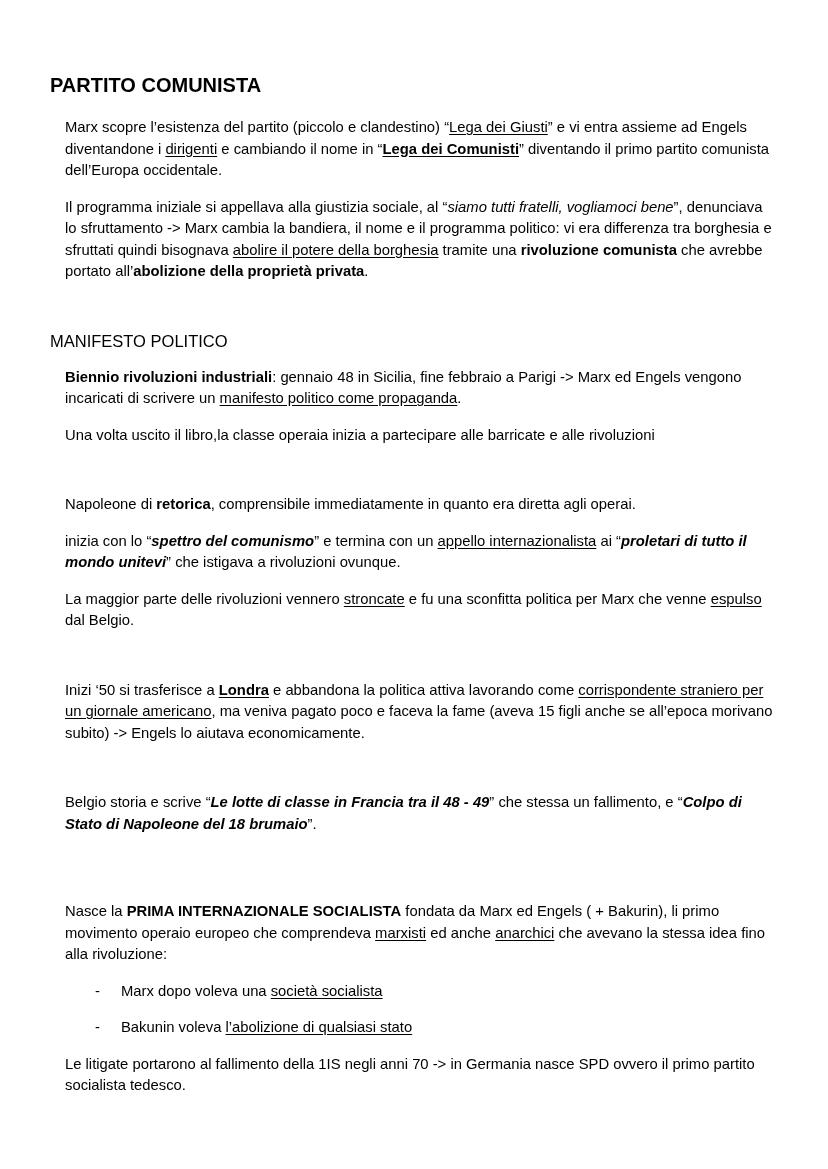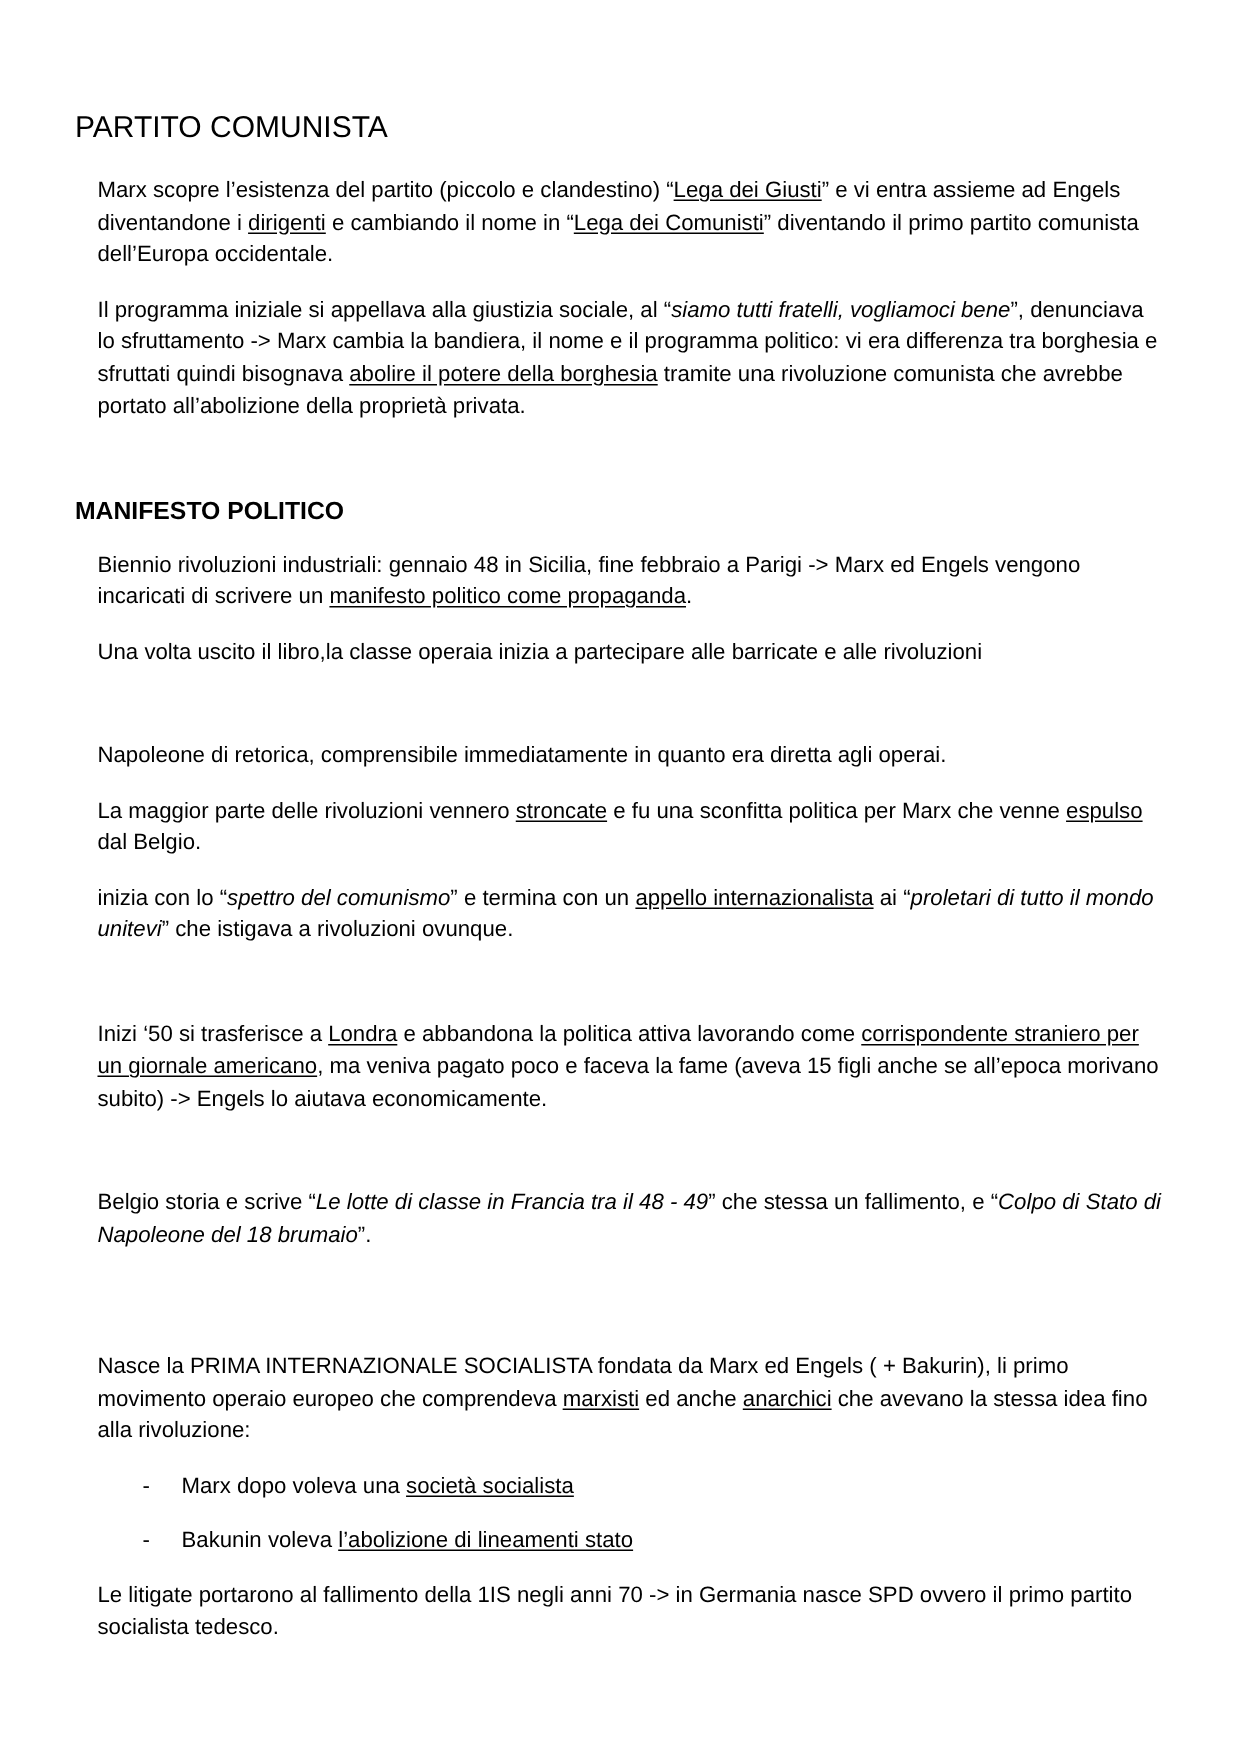--- a/index.html
+++ b/index.html
@@ -26,28 +26,28 @@
   }
   .content h1 {
     font-size: 20px;
     line-height: 23px;
     font-weight: bold;
     margin: 0 0 20px 0;
   }
   .content h2 {
     font-size: 16.5px;
     line-height: 21px;
-    font-weight: 700;
+    font-weight: 400;
     margin: 15px 0 10px 0;
   }
   .content p {
     margin: 15px;
   }
   .gap { height: 18px; }
-  .r-b { font-weight: normal; }
+  .r-b { font-weight: bold; }
   .r-i { font-style: italic; }
   .r-u { text-decoration: underline; text-underline-offset: 2px; }
   .li {
     position: relative;
     padding-left: 56px;
   }
   .li .marker {
     position: absolute;
     left: 30px;
     top: 0;
@@ -60,26 +60,26 @@
   <div class="content">
       <h1 class="block"><span class="run r-b">PARTITO COMUNISTA</span></h1>
       <p class="block"><span class="run">Marx scopre l’esistenza del partito (piccolo e clandestino) “</span><span class="run r-u">Lega dei Giusti</span><span class="run">” e vi entra assieme ad Engels diventandone i </span><span class="run r-u">dirigenti</span><span class="run"> e cambiando il nome in “</span><span class="run r-b r-u">Lega dei Comunisti</span><span class="run">” diventando il primo partito comunista dell’Europa occidentale.</span></p>
       <p class="block"><span class="run">Il programma iniziale si appellava alla giustizia sociale, al “</span><span class="run r-i">siamo tutti fratelli, vogliamoci bene</span><span class="run">”, denunciava lo sfruttamento -&gt; Marx cambia la bandiera, il nome e il programma politico: vi era differenza tra borghesia e sfruttati quindi bisognava </span><span class="run r-u">abolire il potere della borghesia</span><span class="run"> tramite una </span><span class="run r-b">rivoluzione comunista</span><span class="run"> che avrebbe portato all’</span><span class="run r-b">abolizione della proprietà privata</span><span class="run">.</span></p>
       <div class="gap"></div>
       <h2 class="block"><span class="run">MANIFESTO POLITICO</span></h2>
       <p class="block"><span class="run r-b">Biennio rivoluzioni industriali</span><span class="run">: gennaio 48 in Sicilia, fine febbraio a Parigi -&gt; Marx ed Engels vengono incaricati di scrivere un </span><span class="run r-u">manifesto politico come propaganda</span><span class="run">.</span></p>
       <p class="block"><span class="run">Una volta uscito il libro,la classe operaia inizia a partecipare alle barricate e alle rivoluzioni</span></p>
       <div class="gap"></div>
       <p class="block"><span class="run">Napoleone di </span><span class="run r-b">retorica</span><span class="run">, comprensibile immediatamente in quanto era diretta agli operai.</span></p>
+      <p class="block"><span class="run">inizia con lo “</span><span class="run r-b r-i">spettro del comunismo</span><span class="run">” e termina con un </span><span class="run r-u">appello internazionalista</span><span class="run"> ai “</span><span class="run r-b r-i">proletari di tutto il mondo unitevi</span><span class="run">” che istigava a rivoluzioni ovunque.</span></p>
       <p class="block"><span class="run">La maggior parte delle rivoluzioni vennero </span><span class="run r-u">stroncate</span><span class="run"> e fu una sconfitta politica per Marx che venne </span><span class="run r-u">espulso</span><span class="run"> dal Belgio.</span></p>
-      <p class="block"><span class="run">inizia con lo “</span><span class="run r-b r-i">spettro del comunismo</span><span class="run">” e termina con un </span><span class="run r-u">appello internazionalista</span><span class="run"> ai “</span><span class="run r-b r-i">proletari di tutto il mondo unitevi</span><span class="run">” che istigava a rivoluzioni ovunque.</span></p>
       <div class="gap"></div>
       <p class="block"><span class="run">Inizi ‘50 si trasferisce a </span><span class="run r-b r-u">Londra</span><span class="run"> e abbandona la politica attiva lavorando come </span><span class="run r-u">corrispondente straniero per un giornale americano</span><span class="run">, ma veniva pagato poco e faceva la fame (aveva 15 figli anche se all’epoca morivano subito) -&gt; Engels lo aiutava economicamente.</span></p>
       <div class="gap"></div>
       <p class="block"><span class="run">Belgio storia e scrive “</span><span class="run r-b r-i">Le lotte di classe in Francia tra il 48 - 49</span><span class="run">” che stessa un fallimento, e “</span><span class="run r-b r-i">Colpo di Stato di Napoleone del 18 brumaio</span><span class="run">”.</span></p>
       <div class="gap"></div>
       <div class="gap"></div>
       <p class="block"><span class="run">Nasce la </span><span class="run r-b">PRIMA INTERNAZIONALE SOCIALISTA</span><span class="run"> fondata da Marx ed Engels ( + Bakurin), li primo movimento operaio europeo che comprendeva </span><span class="run r-u">marxisti</span><span class="run"> ed anche </span><span class="run r-u">anarchici</span><span class="run"> che avevano la stessa idea fino alla rivoluzione:</span></p>
       <p class="block li"><span class="marker">-</span><span class="run">Marx dopo voleva una </span><span class="run r-u">società socialista</span></p>
-      <p class="block li"><span class="marker">-</span><span class="run">Bakunin voleva </span><span class="run r-u">l’abolizione di lineamenti stato</span></p>
+      <p class="block li"><span class="marker">-</span><span class="run">Bakunin voleva </span><span class="run r-u">l’abolizione di qualsiasi stato</span></p>
       <p class="block"><span class="run">Le litigate portarono al fallimento della 1IS negli anni 70 -&gt; in Germania nasce SPD ovvero il primo partito socialista tedesco.</span></p>
     </div>
 </div>
 
 </body></html>

